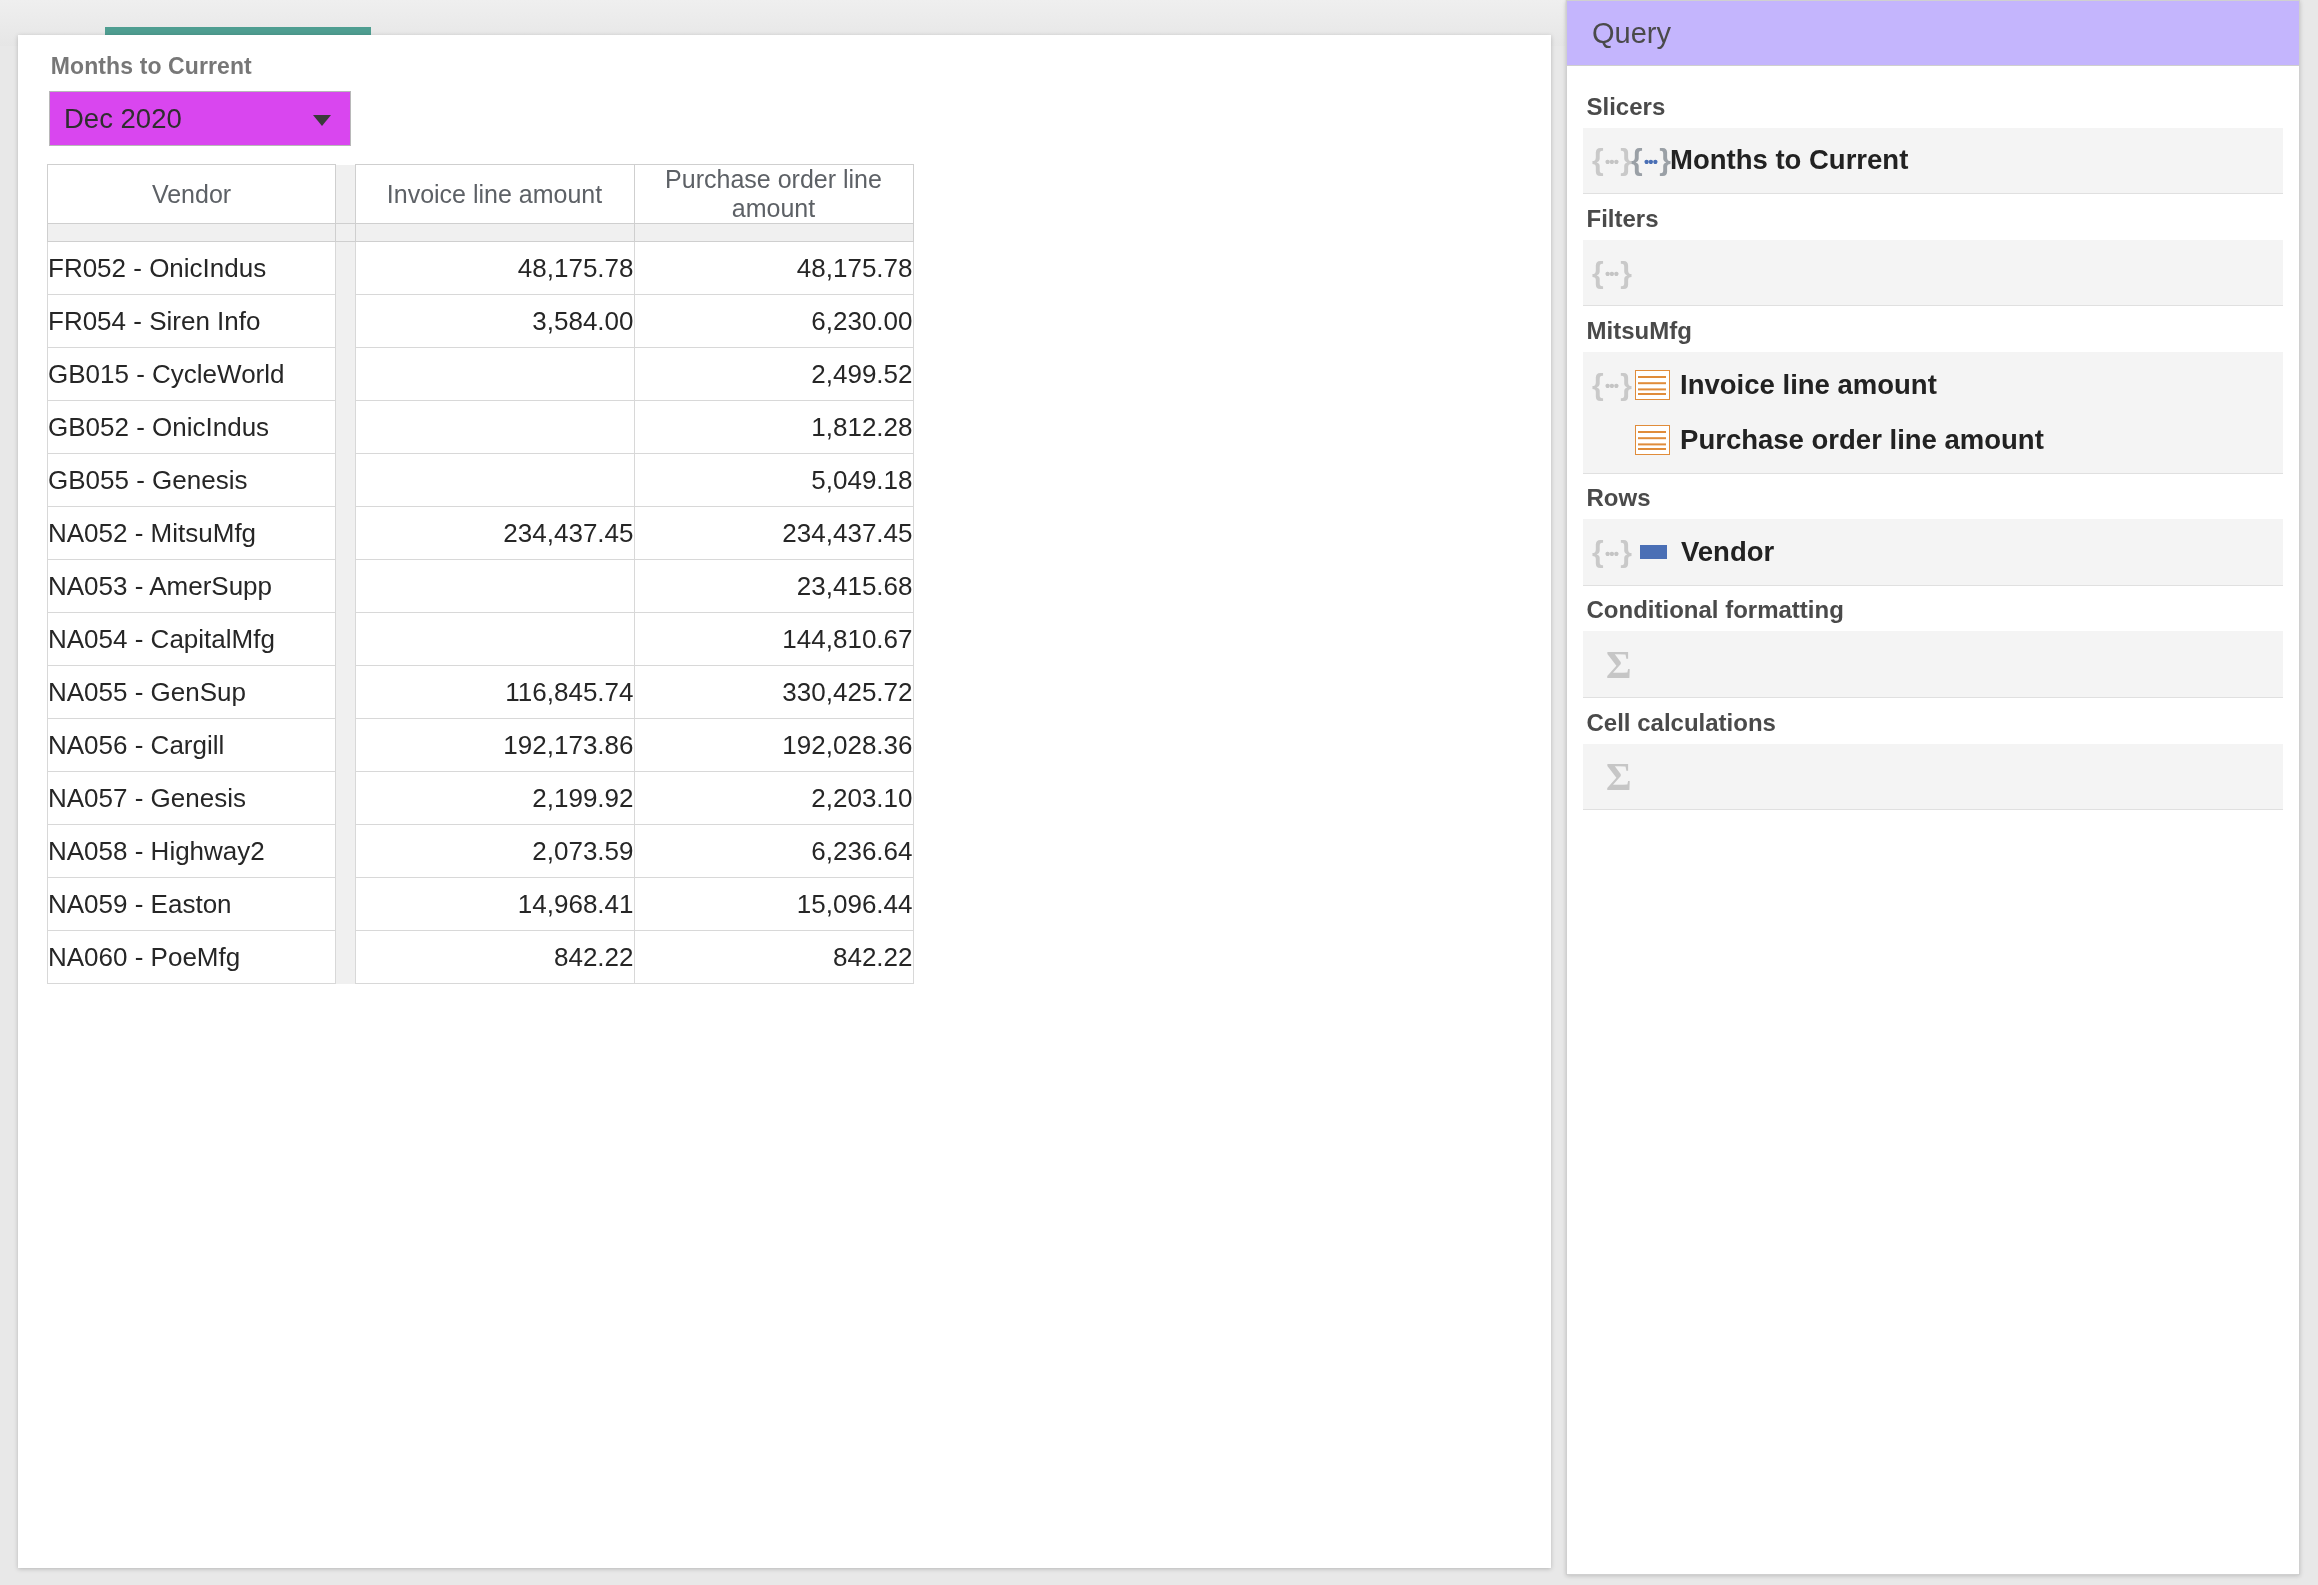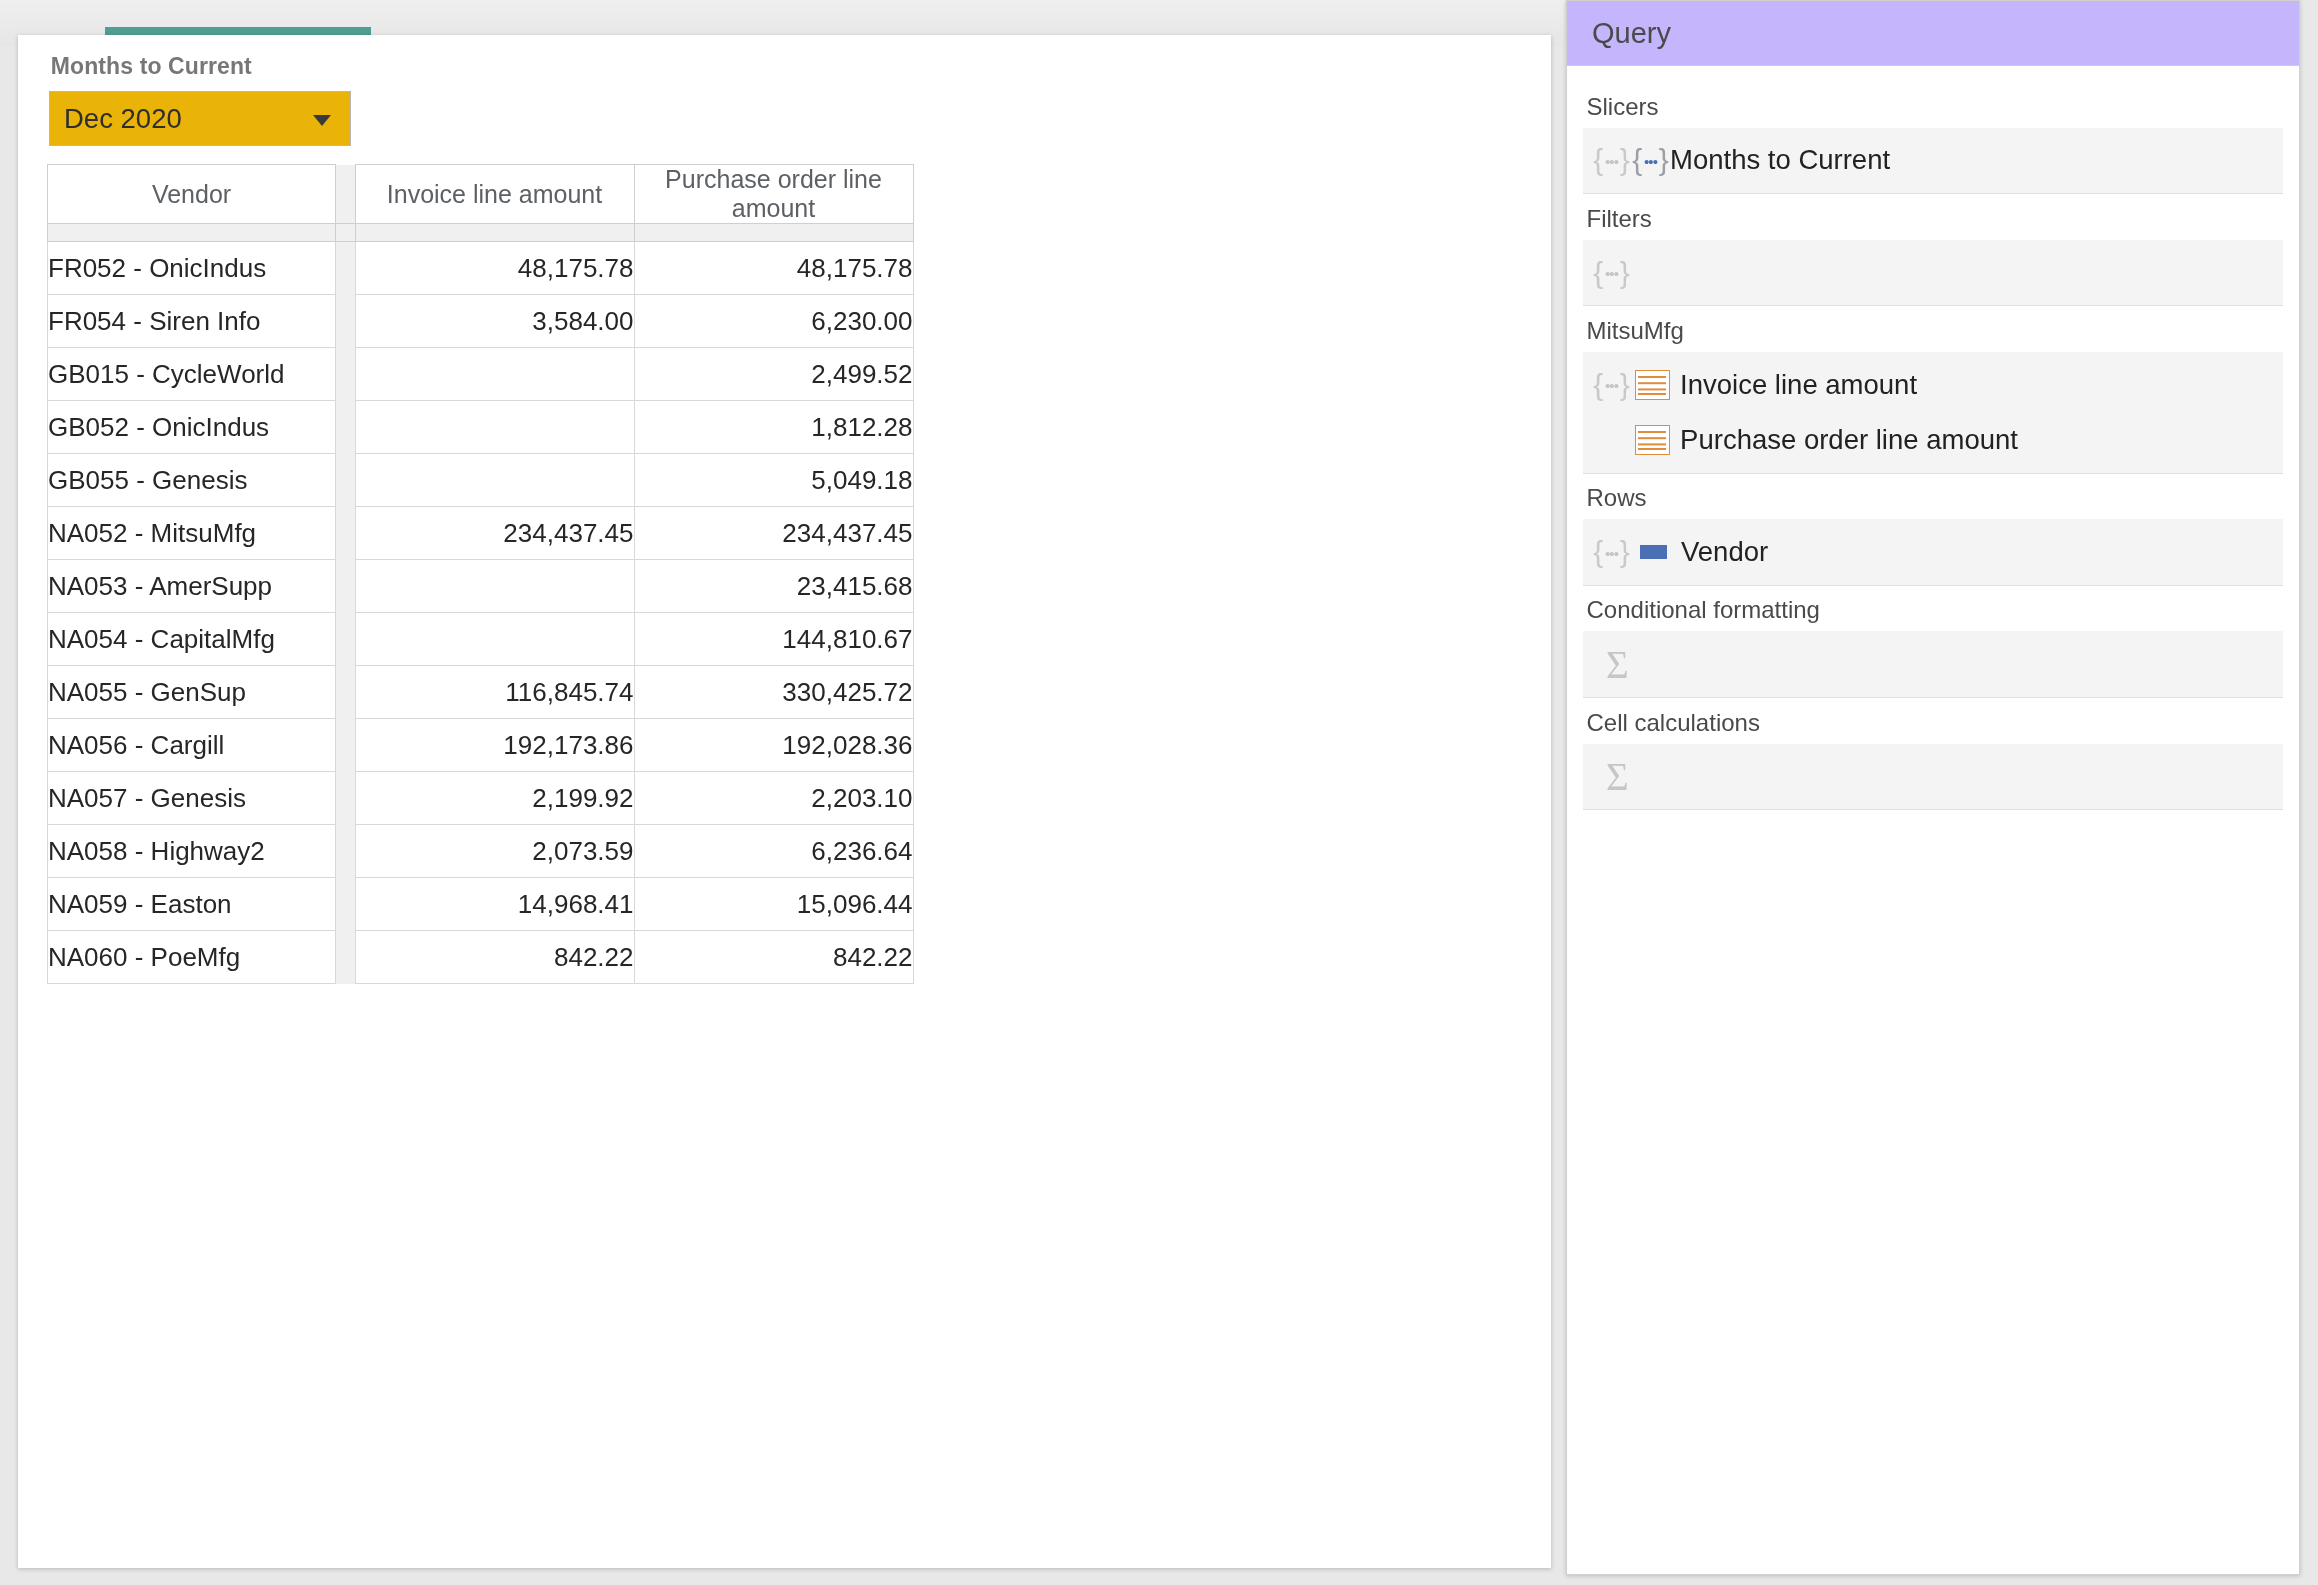--- a/index.html
+++ b/index.html
@@ -62,21 +62,21 @@
     font-size: 23px;
     font-weight: bold;
     color: #777777;
     letter-spacing: 0.1px;
     margin: 0 0 10.6px 1.8px;
   }
   #slicer-dropdown {
     width: 302px;
     height: 55px;
     border: 0.9px solid #b8b8b8;
-    background: #eab308;
+    background: #d946ef;
     position: relative;
     box-sizing: border-box;
     cursor: pointer;
   }
   #slicer-value {
     position: absolute;
     left: 14px;
     top: 11.5px;
     font-size: 27.5px;
     color: #2e2e2e;
@@ -178,20 +178,21 @@
     display: flex;
     align-items: center;
   }
   #query-title {
     margin-left: 25px;
     font-size: 29px;
     color: #4a4a4a;
   }
   #query-body {
     padding: 16px 16px 12px 16px;
+    font-weight: bold;
   }
   .q-section { margin-bottom: 7px; }
   .q-section-label {
     font-size: 24px;
     color: #4a4a4a;
     margin: 10.6px 0 7px 3.5px;
   }
   .q-dropzone {
     background: #f4f4f4;
     border-bottom: 0.9px solid #e0e0e0;

